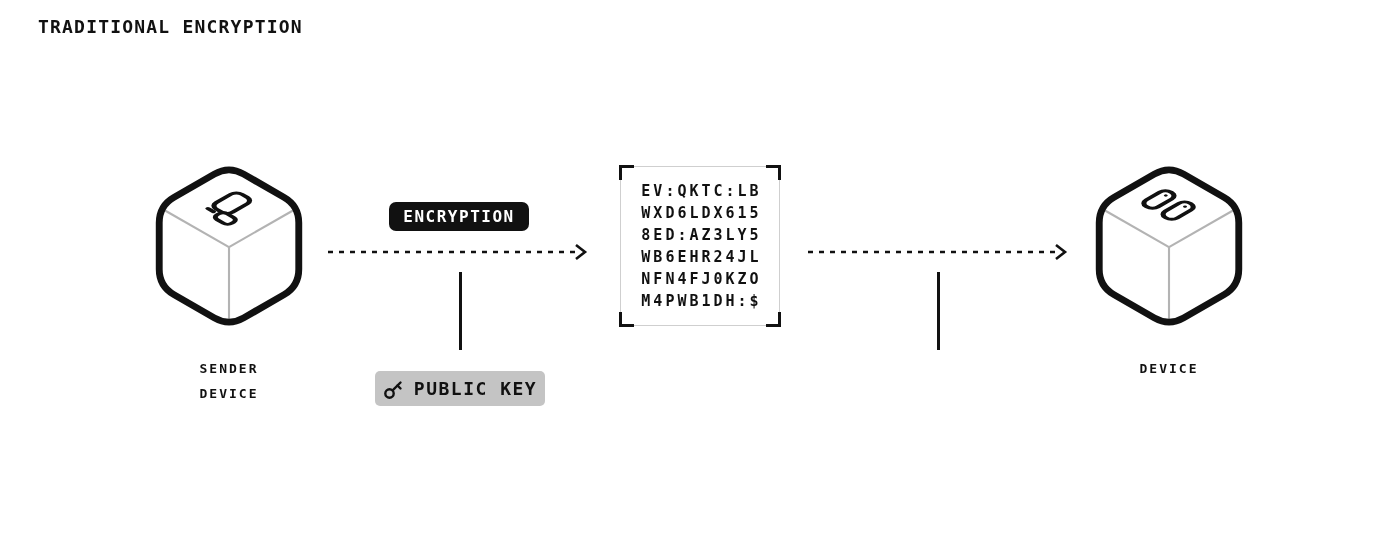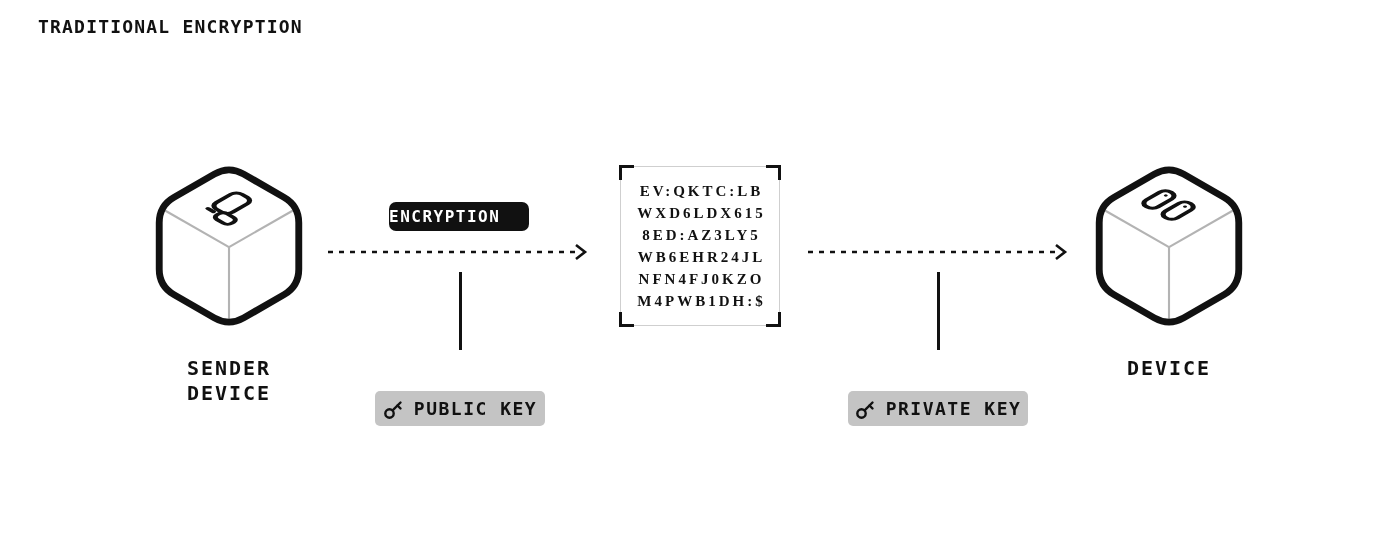--- a/index.html
+++ b/index.html
@@ -9,50 +9,50 @@
     font-family:"DejaVu Sans Mono","Liberation Mono",monospace;
     font-weight:bold; color:#111111; overflow:hidden;
   }
   .title {
     position:absolute; left:20px; top:16px;
     font-size:18px; letter-spacing:1.2px; white-space:nowrap;margin-left:18px;
   }
   .cube { position:absolute; }
   .device-label {
     position:absolute; width:180px; text-align:center;
-    font-size:20px; letter-spacing:2px; line-height:25px;
+    font-size:13px; letter-spacing:2px; line-height:25px;
   }
   .step-badge {
     position:absolute; width:140px; height:29px; background:#111111;
     border-radius:7px; color:#ffffff; display:flex; align-items:center;
-    justify-content:flex-start; font-size:16px; letter-spacing:1.5px;
+    justify-content:center; font-size:16px; letter-spacing:1.5px;
   }
   .arrow { position:absolute; }
   .vline { position:absolute; width:2.5px; height:78px; background:#111111; }
   .key-badge {
     position:absolute; height:35px; background:#c4c4c4; border-radius:5px;
     display:flex; align-items:center; justify-content:center; gap:9px;
-    font-size:18px; letter-spacing:1.5px; color:#111111;margin-top:20px;
+    font-size:18px; letter-spacing:1.5px; color:#111111;
   }
   .cipher-box {
     position:absolute; left:620px; top:166px; width:160px; height:160px;
     border:1.5px solid #cfcfcf; background:#ffffff;
   }
   .bracket { position:absolute; width:15px; height:15px; }
   .bracket.tl { top:-2px; left:-2px;  border-top:3.5px solid #111; border-left:3.5px solid #111; }
   .bracket.tr { top:-2px; right:-2px; border-top:3.5px solid #111; border-right:3.5px solid #111; }
   .bracket.bl { bottom:-2px; left:-2px;  border-bottom:3.5px solid #111; border-left:3.5px solid #111; }
   .bracket.br { bottom:-2px; right:-2px; border-bottom:3.5px solid #111; border-right:3.5px solid #111; }
   .cipher-lines {
     position:absolute; inset:0; display:flex; flex-direction:column;
     align-items:center; justify-content:center;
   }
   .cipher-line {
     font-size:15px; letter-spacing:3px; line-height:22px;
-    text-indent:3px; white-space:nowrap;font-family:Liberation Serif, serif;
+    text-indent:3px; white-space:nowrap;
   }
   .cipher-label {
     position:absolute; left:610px; top:345px; width:180px; text-align:center;
     font-size:20px; letter-spacing:2px; line-height:25px;
   }
 </style>
 </head>
 <body>
 
 <div class="canvas">
@@ -107,28 +107,20 @@
       <div class="cipher-line">NFN4FJ0KZO</div>
       <div class="cipher-line">M4PWB1DH:$</div>
     </div>
   </div>
 
   <svg class="arrow" style="left:806px; top:242px;" width="268" height="20" viewBox="0 0 268 20">
     <line x1="2" y1="10" x2="250" y2="10" stroke="#111111" stroke-width="2.6" stroke-dasharray="5 6"></line>
     <polyline points="250,3 259,10 250,17" fill="none" stroke="#111111" stroke-width="2.6"></polyline>
   </svg>
   <div class="vline" style="left:937px; top:272px;"></div>
-  <div class="key-badge" style="left:848px; top:371px; width:180px;">
-    <svg width="22" height="22" viewBox="0 0 22 22" fill="none" stroke="#111111" stroke-width="2.4" stroke-linecap="round">
-      <circle cx="6.5" cy="15.5" r="4.2"></circle>
-      <line x1="9.6" y1="12.4" x2="17.5" y2="4.5"></line>
-      <line x1="14.5" y1="7.5" x2="17.5" y2="10.5"></line>
-    </svg>
-    <span>PRIVATE KEY</span>
-  </div>
 
   <svg class="cube" style="left:1095px; top:161px;" width="148" height="170" viewBox="0 0 140 160">
     <g stroke="#b3b3b3" stroke-width="2">
       <line x1="7" y1="45" x2="70" y2="81"></line>
       <line x1="133" y1="45" x2="70" y2="81"></line>
       <line x1="70" y1="81" x2="70" y2="151"></line>
     </g>
     <path d="M 83.9 12 L 122.1 34 Q 136 42 136 58 L 136 102 Q 136 118 122.1 126 L 83.9 148 Q 70 156 56.1 148 L 17.9 126 Q 4 118 4 102 L 4 58 Q 4 42 17.9 34 L 56.1 12 Q 70 4 83.9 12 Z" fill="none" stroke="#111111" stroke-width="6.5"></path>
     <g transform="matrix(0.866,0.5,-0.866,0.5,70,42)" fill="none" stroke="#111111" stroke-width="4" stroke-linecap="round" stroke-linejoin="round">
       <rect x="-18" y="-14" width="13" height="27" rx="6"></rect>

